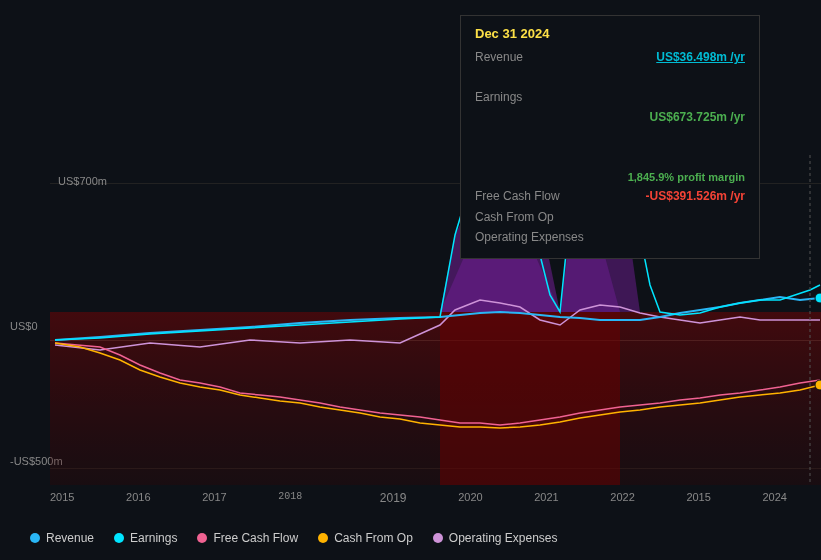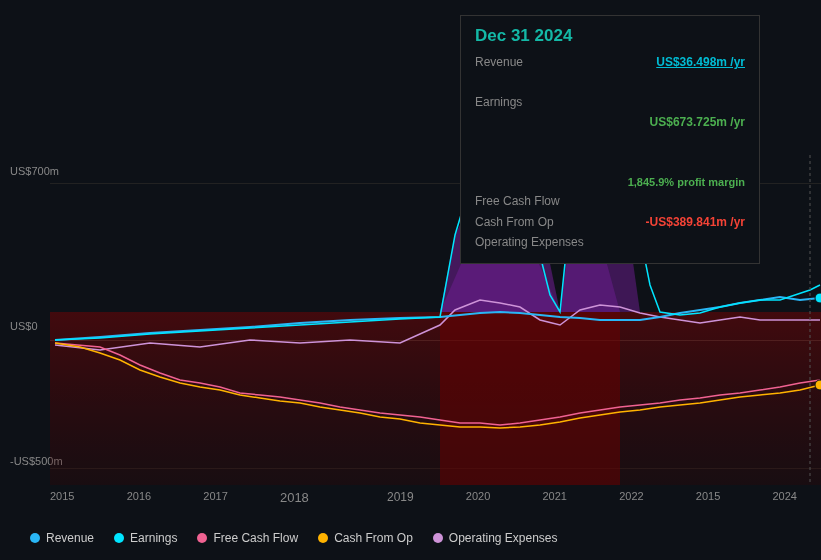--- a/index.html
+++ b/index.html
@@ -26,22 +26,22 @@
       top: 15px;
       left: 460px;
       background: #0d1117;
       border: 1px solid #333;
       padding: 10px 14px;
       min-width: 300px;
       z-index: 10;
     }
 
     .tooltip-date {
-      font-size: 17px;
-      color: #14b8a6;
+      font-size: 13px;
+      color: #fde047;
       font-weight: bold;
       margin-bottom: 6px;
     }
 
     .tooltip-row {
       display: flex;
       justify-content: space-between;
       align-items: center;
       font-size: 12px;
       line-height: 1.7;
@@ -72,21 +72,21 @@
     }
 
     
     .y-label {
       position: absolute;
       font-size: 11px;
       color: #888;
       left: 10px;
     }
 
-    #label-700 { top: 165px; }
+    #label-700 { top: 175px; margin-left: 48px; }
     #label-0 { top: 320px; }
     #label-neg500 { top: 455px; }
 
     
     .x-label {
       position: absolute;
       font-size: 11px;
       color: #888;
       bottom: 58px;
     }
@@ -186,25 +186,25 @@
     <polyline points="55,188 80,192 100,198 120,205 140,215 160,222 180,228 200,232 220,235 240,240 260,243 280,246 300,248 320,252 340,255 360,258 380,262 400,264 420,268 440,270 460,272 480,272 500,273 520,272 540,270 560,267 580,263 600,260 620,257 640,255 660,252 680,250 700,248 720,245 740,242 760,240 780,238 800,235 820,230" fill="none" stroke="#ffb300" stroke-width="1.5" clip-path="url(#clip)"></polyline>
 
     <circle cx="820" cy="143" r="5" fill="#00e5ff" stroke="#0d1117" stroke-width="1"></circle>
 
     <circle cx="820" cy="230" r="5" fill="#ffb300" stroke="#0d1117" stroke-width="1"></circle>
 
     <line x1="810" y1="0" x2="810" y2="330" stroke="#555" stroke-width="1" stroke-dasharray="3,3"></line>
 
   </svg>
 
-  <div style="position:absolute; bottom:55px; left:50px; right:0; display:flex; justify-content:space-between; padding-right:24px;gap:40px;">
+  <div style="position:absolute; bottom:55px; left:50px; right:10px; display:flex; justify-content:space-between; padding-right:24px;gap:40px;">
     <span class="x-label" style="position:relative; bottom:auto; font-size:11px; color:#888;">2015</span>
     <span class="x-label" style="position:relative; bottom:auto; font-size:11px; color:#888;">2016</span>
     <span class="x-label" style="position:relative; bottom:auto; font-size:11px; color:#888;">2017</span>
-    <span class="x-label" style="position:relative; bottom:auto; font-size:13px; color:#888;">2018</span>
+    <span class="x-label" style="position:relative; bottom:auto; font-size:10px; color:#888;font-family:Liberation Mono, monospace;">2018</span>
     <span class="x-label" style="position:relative; bottom:auto; font-size:12px; color:#888;margin-left:26px;">2019</span>
     <span class="x-label" style="position:relative; bottom:auto; font-size:11px; color:#888;">2020</span>
     <span class="x-label" style="position:relative; bottom:auto; font-size:11px; color:#888;">2021</span>
     <span class="x-label" style="position:relative; bottom:auto; font-size:11px; color:#888;">2022</span>
     <span class="x-label" style="position:relative; bottom:auto; font-size:11px; color:#888;">2015</span>
     <span class="x-label" style="position:relative; bottom:auto; font-size:11px; color:#888;">2024</span>
   </div>
 
   <div id="tooltip">
     <div class="tooltip-date">Dec 31 2024</div>
@@ -218,25 +218,25 @@
       <span class="tooltip-label">Earnings</span>
       <span class="tooltip-value green">US$673.725m /yr</span>
     </div>
     <div class="tooltip-row">
       <span class="tooltip-label"></span>
       <span class="tooltip-value green" style="font-size:11px;">1,845.9% profit margin</span>
     </div>
 
     <div class="tooltip-row">
       <span class="tooltip-label">Free Cash Flow</span>
+      <span class="tooltip-value red">-US$391.526m /yr</span>
     </div>
 
     <div class="tooltip-row">
       <span class="tooltip-label">Cash From Op</span>
-      <span class="tooltip-value red">-US$389.841m /yr</span>
     </div>
 
     <div class="tooltip-row">
       <span class="tooltip-label">Operating Expenses</span>
     </div>
   </div>
 
   <div id="legend">
     <div class="legend-item">
       <div class="legend-dot" style="background:#29b6f6;"></div>

